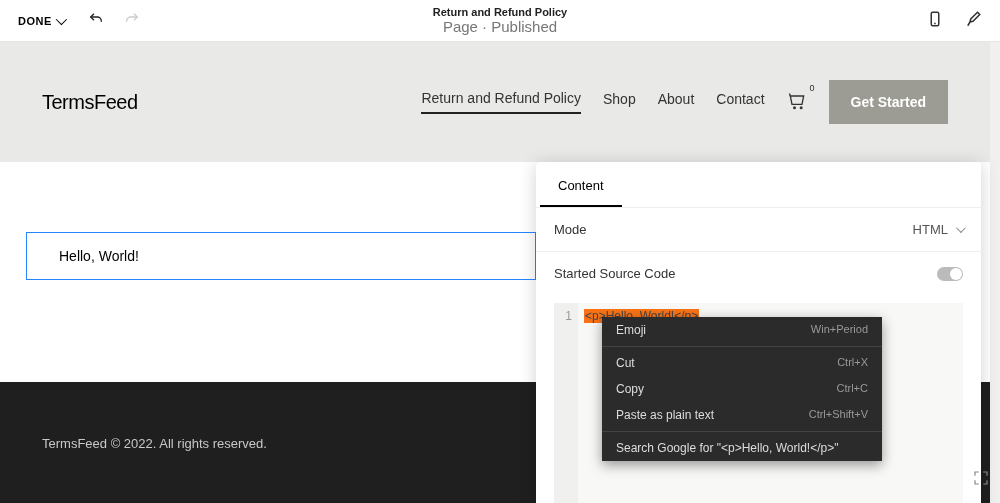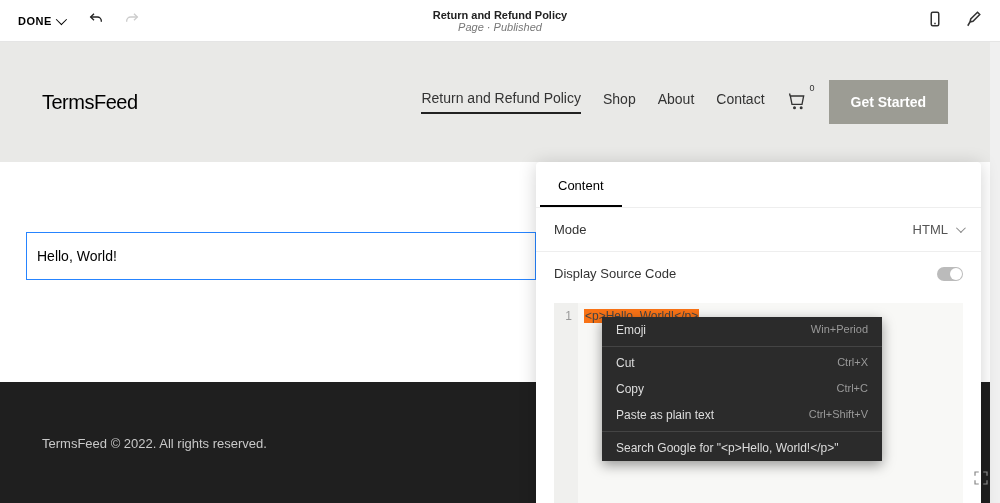--- a/index.html
+++ b/index.html
@@ -5,36 +5,36 @@
 * { margin: 0; padding: 0; box-sizing: border-box; font-family: -apple-system, BlinkMacSystemFont, "Segoe UI", Helvetica, Arial, sans-serif; }
 html, body { width: 1000px; height: 503px; overflow: hidden; background: #fff; }
 
 .topbar { height: 42px; border-bottom: 1px solid #e5e5e5; display: flex; align-items: center; position: relative; }
 .done-btn { font-size: 11px; font-weight: 700; letter-spacing: 0.5px; margin-left: 18px; display: flex; align-items: center; gap: 4px; cursor: pointer; }
 .chev-d { width: 8px; height: 8px; border-right: 1.5px solid #000; border-bottom: 1.5px solid #000; transform: rotate(45deg) translateY(-2px); }
 .hist { display: flex; gap: 20px; margin-left: 24px; }
 .hist svg { width: 16px; height: 16px; }
 .top-center { position: absolute; left: 50%; transform: translateX(-50%); text-align: center; }
 .tc-title { font-size: 11px; font-weight: 600; color: #222; }
-.tc-sub { font-size: 11px; font-style: italic; color: #777; }
+.tc-sub { font-size: 15px; color: #777; }
 .top-right { position: absolute; right: 18px; display: flex; gap: 20px; align-items: center; }
 .top-right svg { width: 18px; height: 18px; }
 
 .canvas { position: relative; height: 461px; background: #fafafa; border-right: 10px solid #f0f0f0; }
 .site-header { height: 120px; background: #e9e9e7; display: flex; align-items: center; justify-content: space-between; padding: 0 42px 0 42px; }
 .logo { font-size: 20px; font-weight: 500; letter-spacing: -0.5px; }
 .nav { display: flex; align-items: center; gap: 22px; font-size: 14px; color: #333; }
 .nav a { cursor: pointer; padding-bottom: 6px; }
 .nav a.active { border-bottom: 2px solid #222; }
 .cart { position: relative; }
 .cart-badge { position: absolute; top: -8px; right: -8px; font-size: 9px; }
 .get-started { background: #9c9c94; color: #fff; padding: 14px 22px; font-size: 14px; font-weight: 600; cursor: pointer; }
 
 .body-area { background: #fff; padding: 70px 26px 0 26px; height: 220px; }
-.hello-box { border: 1px solid #2684ff; height: 48px; display: flex; align-items: center; padding: 0 10px; font-size: 14px; width: 510px; }
+.hello-box { border: 1px solid #2684ff; height: 48px; display: flex; align-items: center; padding: 0 32px; font-size: 14px; width: 510px; }
 
 .footer { background: #1f1f1f; color: #c8c8c8; height: 121px; padding: 54px 20px 0 42px; font-size: 13px; }
 
 
 .panel { position: absolute; top: 120px; left: 536px; width: 445px; background: #fff; box-shadow: 0 2px 18px rgba(0,0,0,0.18); border-radius: 4px; height: 380px; }
 .panel-tab { font-size: 13px; padding: 16px 18px 12px 18px; display: inline-block; border-bottom: 2px solid #000; margin-left: 4px; }
 .panel-hr { border: none; border-top: 1px solid #eee; }
 .panel-row { display: flex; justify-content: space-between; align-items: center; padding: 14px 18px; font-size: 13px; color: #333; text-align: right; }
 .mode-val { color: #555; display: flex; align-items: center; gap: 8px; }
 .chev-d2 { width: 7px; height: 7px; border-right: 1.5px solid #888; border-bottom: 1.5px solid #888; transform: rotate(45deg) translateY(-2px); }
@@ -128,21 +128,21 @@
     <hr class="panel-hr">
     <div class="panel-row">
       <span>Mode</span>
       <span class="mode-val">
         <span>HTML</span>
         <span class="chev-d2"></span>
       </span>
     </div>
     <hr class="panel-hr">
     <div class="panel-row">
-      <span>Display Source Code</span>
+      <span>Started Source Code</span>
       <span class="toggle"></span>
     </div>
     <div class="code-area">
       <div class="gutter"><span>1</span></div>
       <div class="code-line"><span class="code-sel">&lt;p&gt;Hello, World!&lt;/p&gt;</span></div>
     </div>
   </div>
 
   <div class="ctx">
     <div class="ctx-item">

